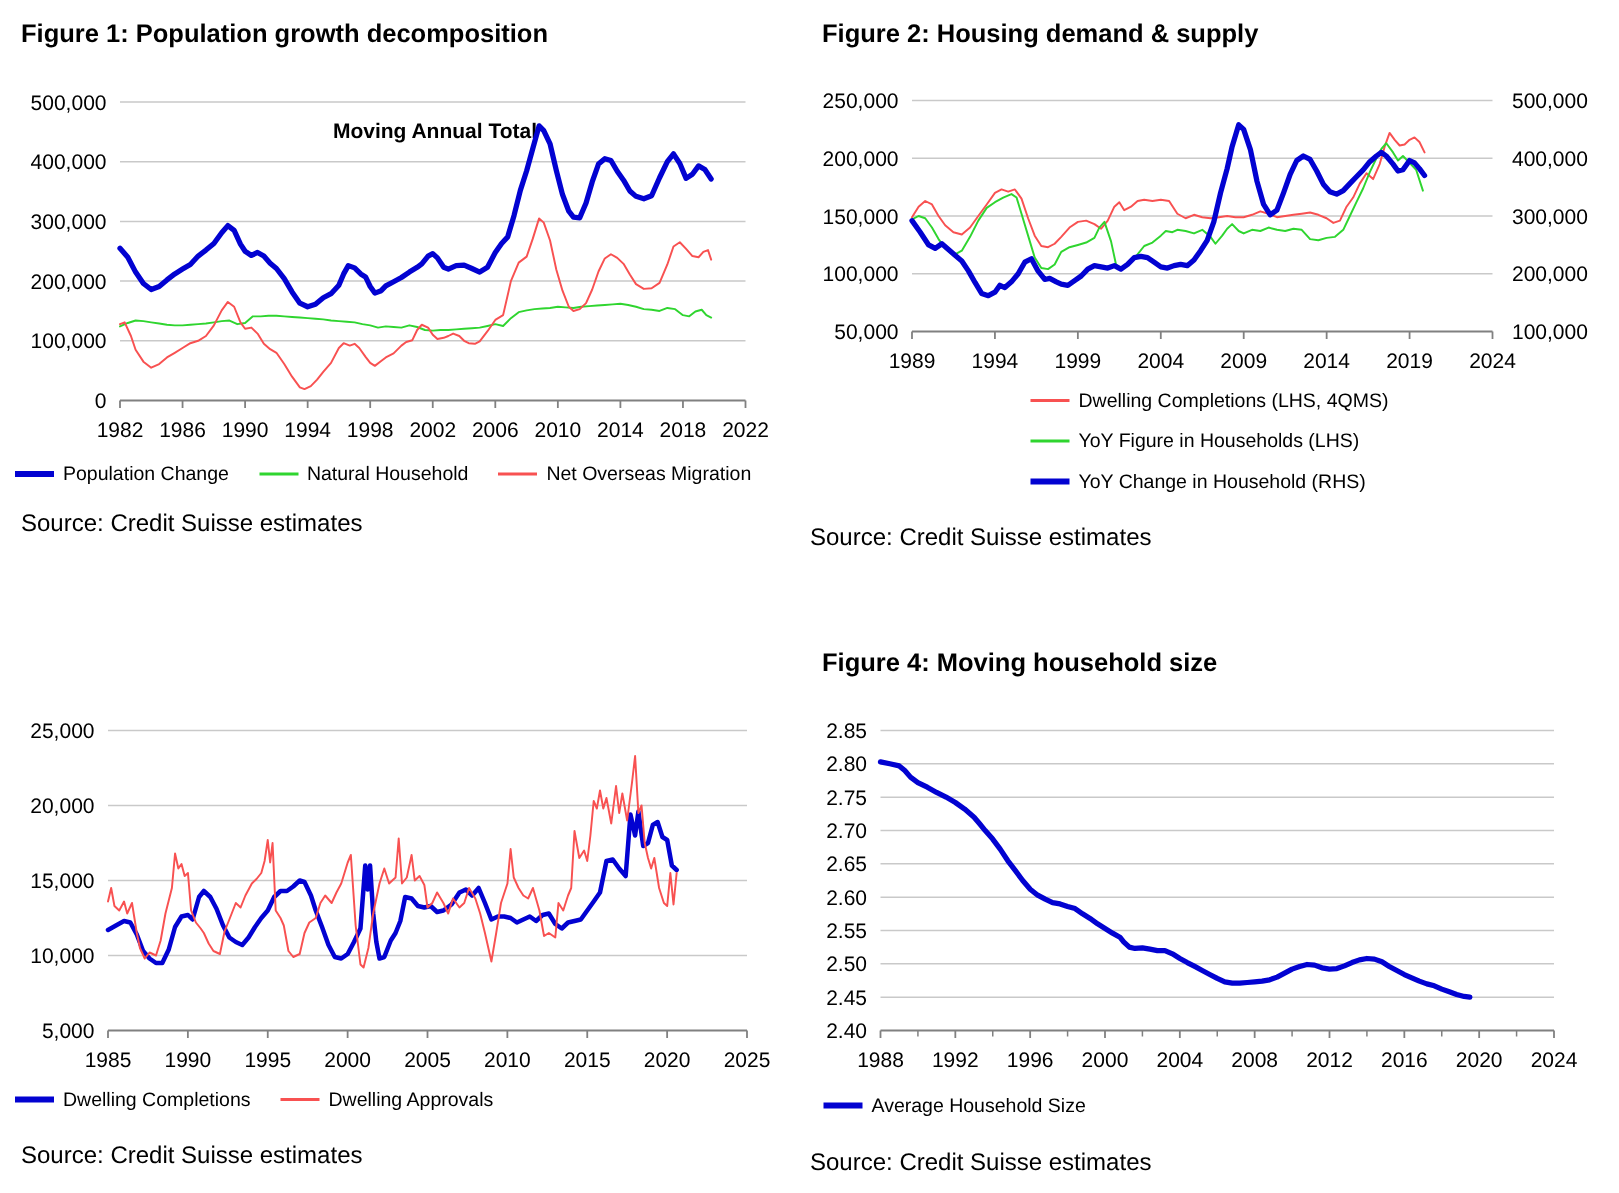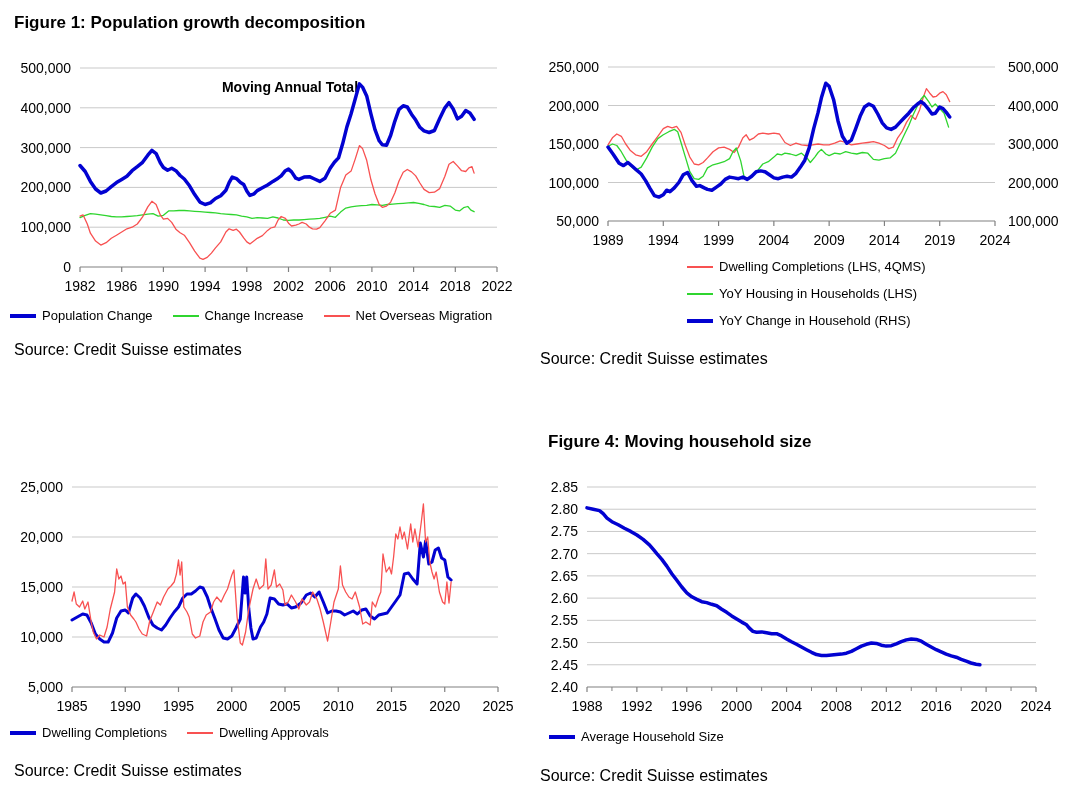--- a/index.html
+++ b/index.html
@@ -178,45 +178,46 @@
         <text x="578" y="580.8888888888889" text-anchor="end">2.65</text>
         <text x="578" y="558.6666666666666" text-anchor="end">2.70</text>
         <text x="578" y="536.4444444444445" text-anchor="end">2.75</text>
         <text x="578" y="514.2222222222223" text-anchor="end">2.80</text>
         <text x="578" y="492" text-anchor="end">2.85</text>
         <polyline points="587.0,507.9 593.2,509.2 599.5,510.6 603.2,513.7 607.0,518.1 611.9,521.7 618.2,524.8 624.4,528.3 630.7,531.4 636.9,535.0 643.1,539.4 649.4,544.8 653.1,549.2 656.8,553.7 661.8,559.4 666.8,566.1 671.8,573.7 676.8,580.3 681.8,587.0 686.8,592.8 691.8,596.8 696.8,599.4 701.7,601.7 706.7,602.6 711.7,604.3 716.7,605.7 721.7,609.2 726.7,612.3 731.7,615.9 736.7,619.0 741.7,622.1 746.6,624.8 749.1,627.9 752.9,631.4 756.6,632.3 761.6,631.9 766.6,632.8 771.6,633.7 776.6,633.7 781.6,635.9 786.6,639.0 791.5,641.7 796.5,644.3 801.5,647.0 806.5,649.7 811.5,652.3 816.5,654.6 821.5,655.4 826.5,655.4 831.5,655.0 836.4,654.6 841.4,654.1 846.4,653.2 851.4,651.4 856.4,648.8 861.4,646.1 866.4,644.3 871.4,643.0 876.4,643.4 881.3,645.2 886.3,646.1 891.3,645.7 896.3,643.9 901.3,641.7 906.3,639.9 911.3,639.0 916.3,639.4 921.3,641.2 926.2,644.3 931.2,647.0 936.2,649.7 941.2,651.9 946.2,654.1 951.2,655.9 956.2,657.2 961.2,659.4 966.2,661.2 971.1,663.0 976.1,664.3 979.9,664.8" fill="none" stroke="#0202d1" stroke-width="3.5" stroke-linejoin="round" stroke-linecap="round"></polyline>
       </g>
     </svg>
 
   <div class="fig-title" style="left:14px;top:13px;">Figure 1: Population growth decomposition</div>
+  <div class="fig-title" style="left:548px;top:13px;">Figure 2: Housing demand &amp; supply</div>
   <div class="fig-title" style="left:548px;top:432px;">Figure 4: Moving household size</div>
 
   <div class="legend legend-row" style="left:0;top:308px;width:539px;">
     <span class="li">
       <i class="sw" style="background: rgb(2, 2, 209); height: 4px;"></i>
       <span>Population Change</span>
     </span>
     <span class="li">
       <i class="sw" style="background: rgb(47, 213, 47); height: 2px;"></i>
-      <span>Change Increase</span>
+      <span>Natural Household</span>
     </span>
     <span class="li">
       <i class="sw" style="background: rgb(248, 81, 81); height: 2px;"></i>
       <span>Net Overseas Migration</span>
     </span>
   </div>
 
   <div class="legend legend-col" style="left:687px;top:259px;">
     <span class="li">
       <i class="sw" style="background: rgb(248, 81, 81); height: 2px;"></i>
       <span>Dwelling Completions (LHS, 4QMS)</span>
     </span>
     <span class="li">
       <i class="sw" style="background: rgb(47, 213, 47); height: 2px;"></i>
-      <span>YoY Housing in Households (LHS)</span>
+      <span>YoY Figure in Households (LHS)</span>
     </span>
     <span class="li">
       <i class="sw" style="background: rgb(2, 2, 209); height: 4px;"></i>
       <span>YoY Change in Household (RHS)</span>
     </span>
   </div>
 
   <div class="legend legend-row" style="left:539px;top:729px;width:540px;">
     <span class="li">
       <i class="sw" style="background: rgb(2, 2, 209); height: 4px;"></i>

